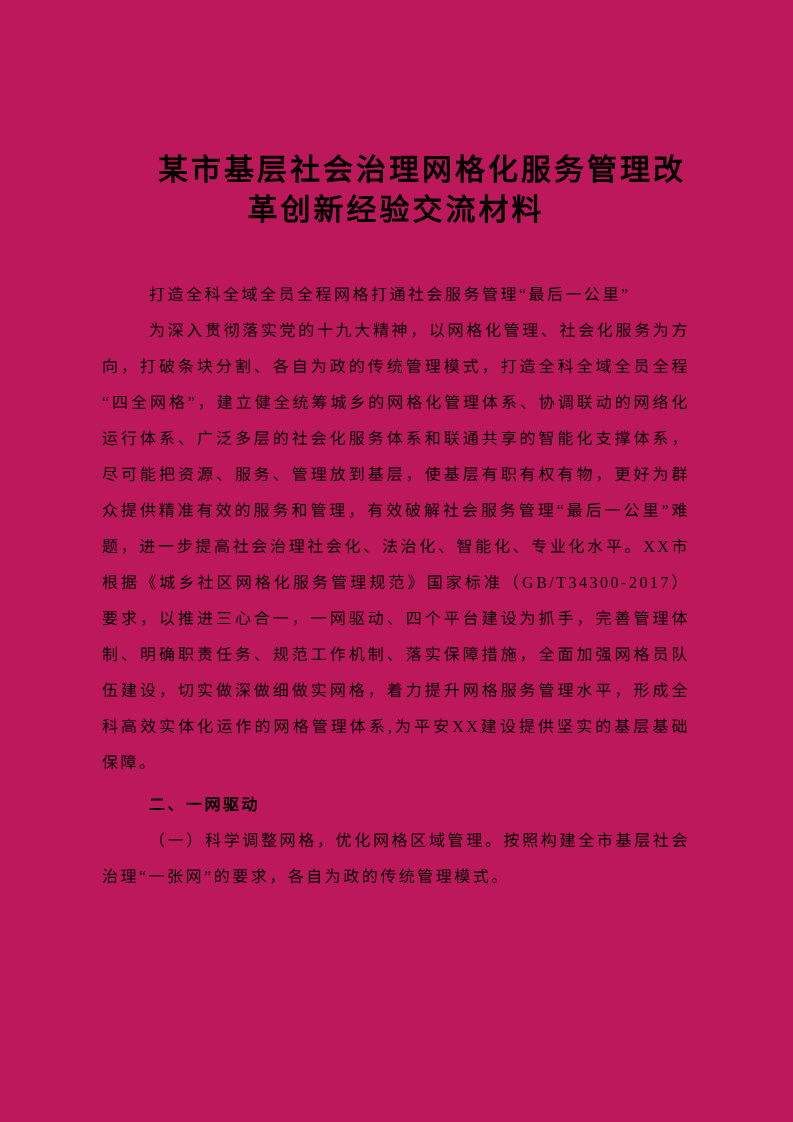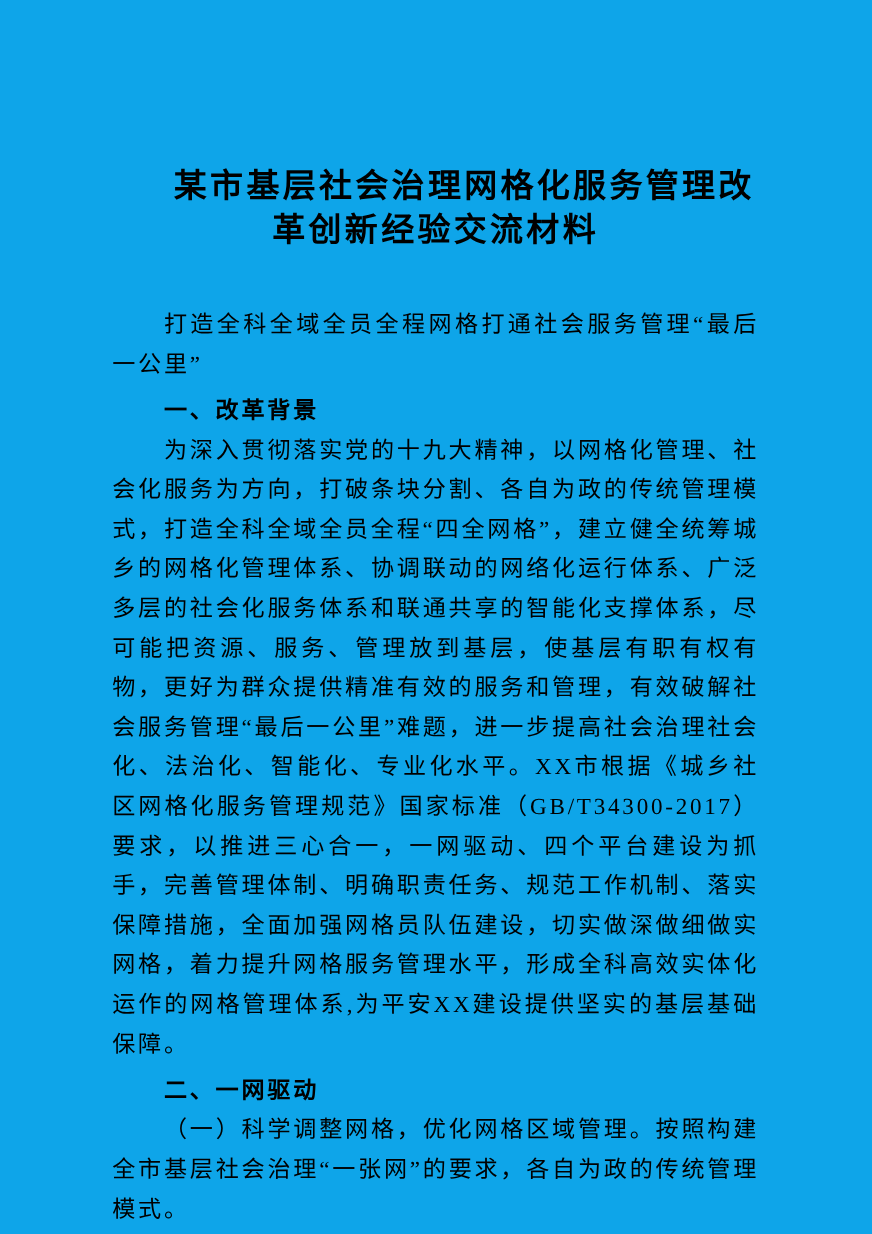--- a/index.html
+++ b/index.html
@@ -6,56 +6,55 @@
   html, body {
     margin: 0;
     padding: 0;
     background: #ffffff;
   }
   .page {
     position: relative;
     width: 793px;
     height: 1122px;
     margin: 0 auto;
-    background: #0ea5e9;
+    background: #be185d;
     box-sizing: border-box;
     padding: 150px 103px 0 102px;
     overflow: hidden;
     color: #000000;
     font-family: "Liberation Serif", "DejaVu Serif", serif;
   }
   .doc-title {
     margin: 0 0 47px 0;
     font-size: 30px;
     line-height: 40px;
     font-weight: bold;
     text-align: center;
     text-indent: 52px;
     letter-spacing: 3px;
     font-family: "Liberation Serif", "DejaVu Serif", serif;
   }
   .doc-body p {
     margin: 0;
-    font-size: 21px;
+    font-size: 16px;
     line-height: 36px;
     letter-spacing: 2.5px;
     text-align: justify;
     text-indent: 47px;
   }
   .doc-body p.heading {
     font-weight: bold;
     text-align: left;
     margin-top: 6px;
   }
 </style>
 </head>
 <body>
 
 <div class="page">
   <h1 class="doc-title">某市基层社会治理网格化服务管理改革创新经验交流材料</h1>
   <main class="doc-body">
       <p class="para">打造全科全域全员全程网格打通社会服务管理“最后一公里”</p>
-      <p class="heading">一、改革背景</p>
       <p class="para">为深入贯彻落实党的十九大精神，以网格化管理、社会化服务为方向，打破条块分割、各自为政的传统管理模式，打造全科全域全员全程“四全网格”，建立健全统筹城乡的网格化管理体系、协调联动的网络化运行体系、广泛多层的社会化服务体系和联通共享的智能化支撑体系，尽可能把资源、服务、管理放到基层，使基层有职有权有物，更好为群众提供精准有效的服务和管理，有效破解社会服务管理“最后一公里”难题，进一步提高社会治理社会化、法治化、智能化、专业化水平。XX市根据《城乡社区网格化服务管理规范》国家标准（GB/T34300-2017）要求，以推进三心合一，一网驱动、四个平台建设为抓手，完善管理体制、明确职责任务、规范工作机制、落实保障措施，全面加强网格员队伍建设，切实做深做细做实网格，着力提升网格服务管理水平，形成全科高效实体化运作的网格管理体系,为平安XX建设提供坚实的基层基础保障。</p>
       <p class="heading">二、一网驱动</p>
       <p class="para">（一）科学调整网格，优化网格区域管理。按照构建全市基层社会治理“一张网”的要求，各自为政的传统管理模式。</p>
     </main>
 </div>
 
 </body></html>

